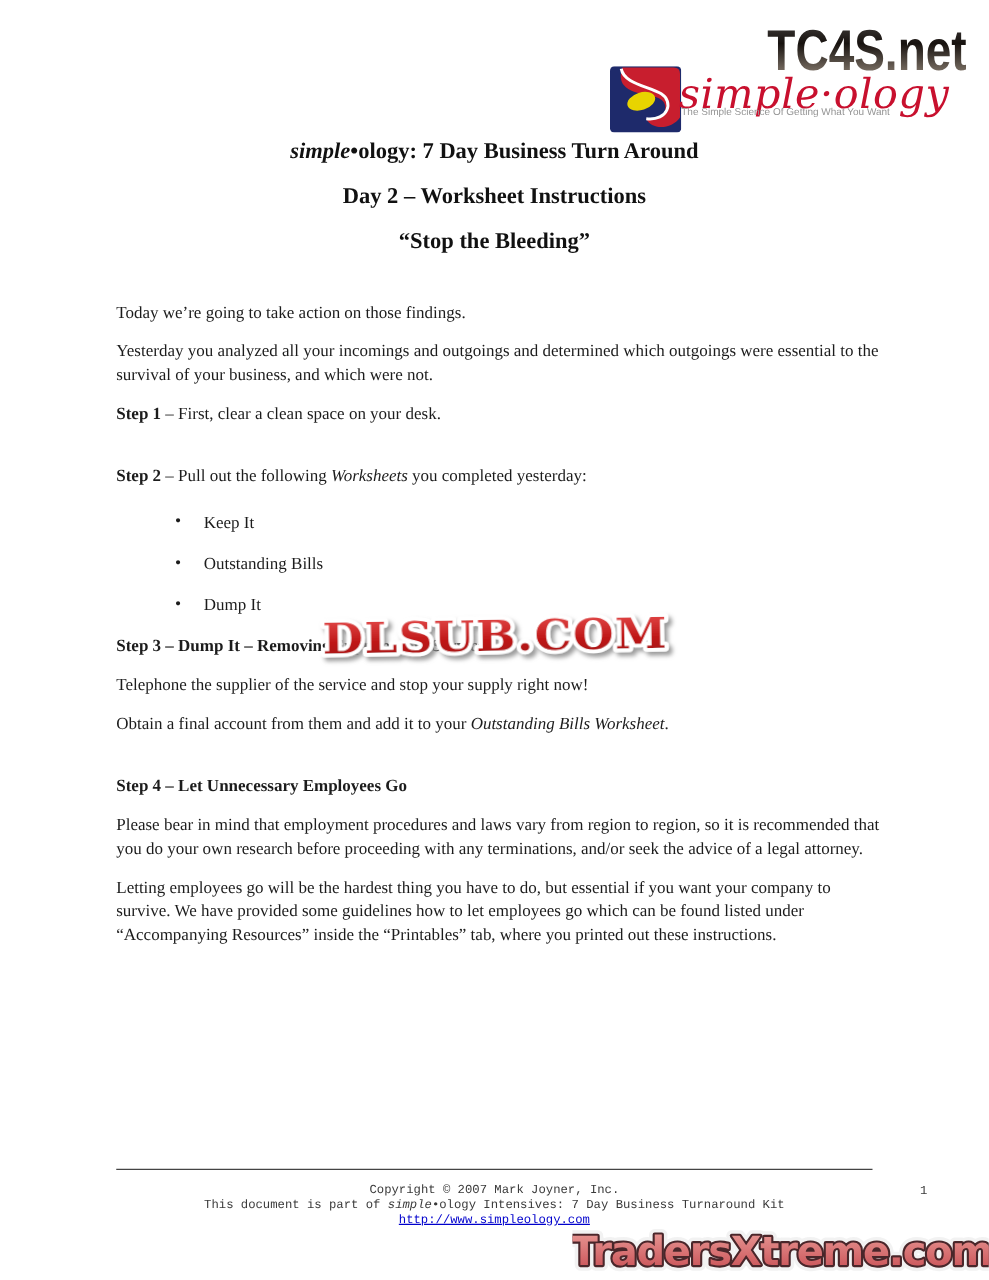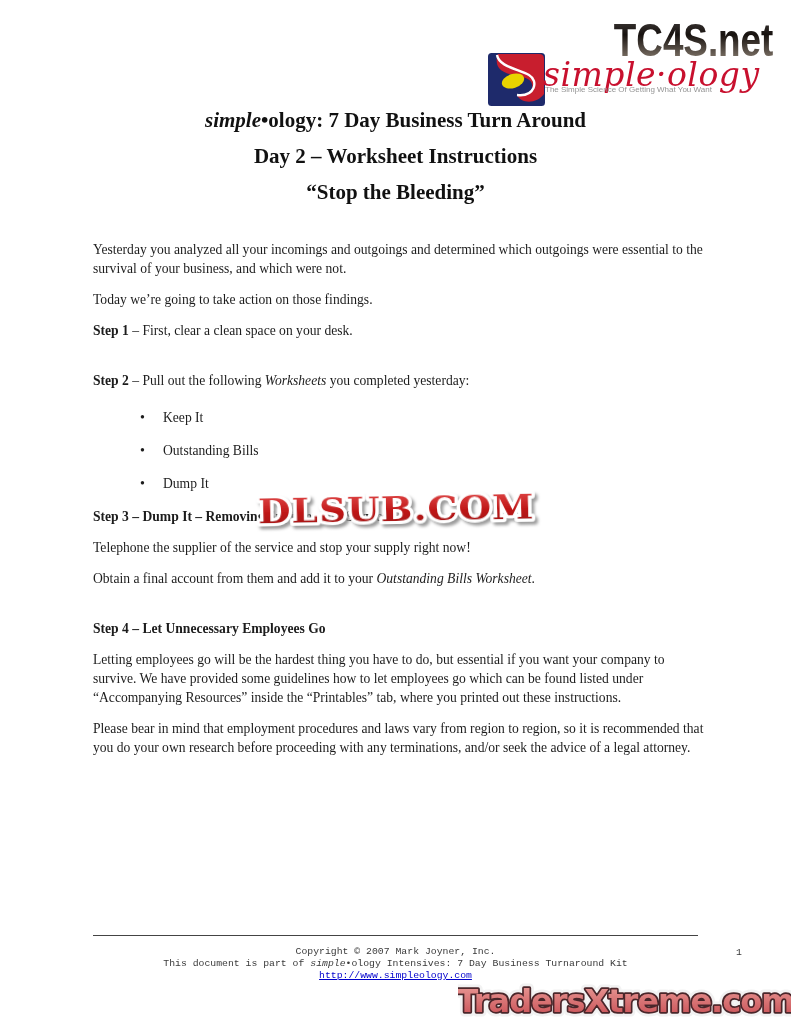--- a/index.html
+++ b/index.html
@@ -25,21 +25,21 @@
   .brand-tagline {
     position:absolute; left:4px; top:69px;
     font-family:"Liberation Sans", sans-serif;
     font-size:8px; color:#949494; white-space:nowrap;
   }
 
   
   .title-block { position:absolute; top:110px; left:0; width:100%; text-align:center; }
   .title-line {
     font-family:"Liberation Serif", serif;
-    font-weight:bold; font-size:21px; line-height:20px;
+    font-weight:bold; font-size:18px; line-height:20px;
     margin-bottom:16px; color:#111;
   }
   .title-line .ital { font-style:italic; }
 
   
   .content {
     position:absolute; left:93px; top:240px; width:618px;
     font-size:13.6px; line-height:19px; color:#1c1c1c;
   }
   .content p { margin:0 0 12px 0; }
@@ -95,40 +95,40 @@
   <div class="brand-tagline">The Simple Science Of Getting What You Want</div>
 </div>
 
 <div class="title-block">
   <div class="title-line"><span class="ital">simple</span><span>•ology: 7 Day Business Turn Around</span></div>
   <div class="title-line">Day 2 – Worksheet Instructions</div>
   <div class="title-line">“Stop the Bleeding”</div>
 </div>
 
 <div class="content">
+  <p>Today we’re going to take action on those findings.</p>
   <p>Yesterday you analyzed all your incomings and outgoings and determined which outgoings were essential to the survival of your business, and which were not.</p>
-  <p>Today we’re going to take action on those findings.</p>
 
   <p class="gap-md"><span class="step-label">Step 1</span><span> – First, clear a clean space on your desk.</span></p>
 
   <p class="gap-sm"><span class="step-label">Step 2</span><span> – Pull out the following </span><span class="ital">Worksheets</span><span> you completed yesterday:</span></p>
 
   <ul class="worksheet-list">
     <li>Keep It</li>
     <li>Outstanding Bills</li>
     <li>Dump It</li>
   </ul>
 
   <p class="step-heading">Step 3 – Dump It – Removing Supplies and Services</p>
   <p>Telephone the supplier of the service and stop your supply right now!</p>
   <p class="gap-md"><span>Obtain a final account from them and add it to your </span><span class="ital">Outstanding Bills Worksheet</span><span>.</span></p>
 
   <p class="step-heading">Step 4 – Let Unnecessary Employees Go</p>
+  <p>Please bear in mind that employment procedures and laws vary from region to region, so it is recommended that you do your own research before proceeding with any terminations, and/or seek the advice of a legal attorney.</p>
   <p>Letting employees go will be the hardest thing you have to do, but essential if you want your company to survive. We have provided some guidelines how to let employees go which can be found listed under “Accompanying Resources” inside the “Printables” tab, where you printed out these instructions.</p>
-  <p>Please bear in mind that employment procedures and laws vary from region to region, so it is recommended that you do your own research before proceeding with any terminations, and/or seek the advice of a legal attorney.</p>
 </div>
 
 <svg class="dlsub-wm" viewBox="0 0 292 52" xmlns="http://www.w3.org/2000/svg">
   <defs>
     <linearGradient id="dlgrad" x1="0" y1="0" x2="0" y2="1">
       <stop offset="0%" stop-color="#e85050"></stop>
       <stop offset="55%" stop-color="#c01818"></stop>
       <stop offset="100%" stop-color="#9c0f0f"></stop>
     </linearGradient>
     <filter id="dlshadow" x="-20%" y="-20%" width="140%" height="160%">

